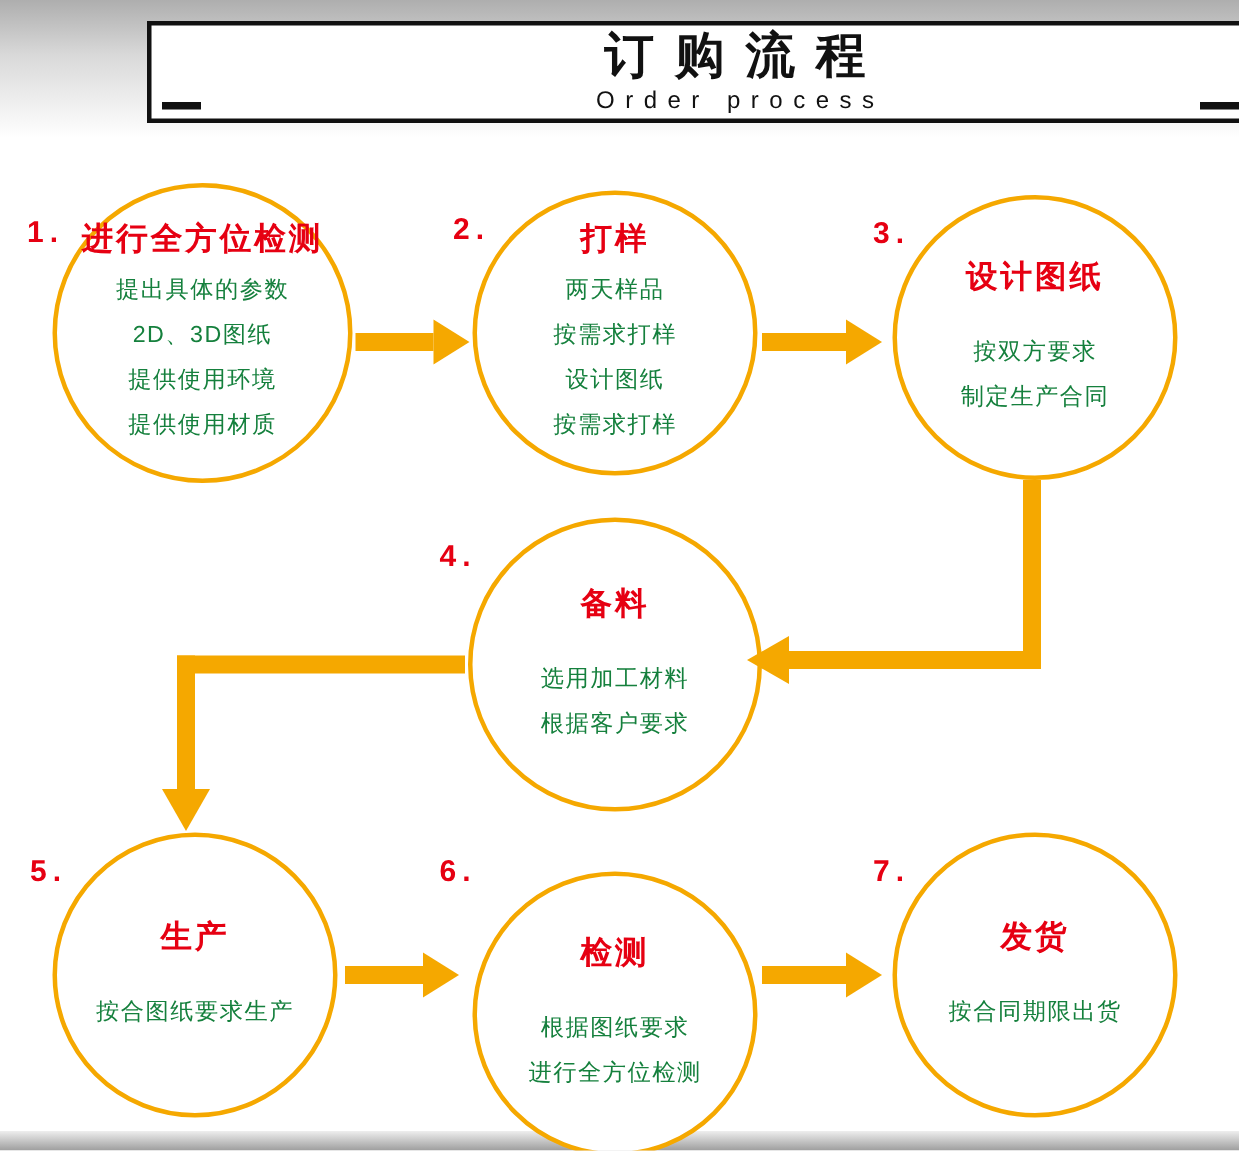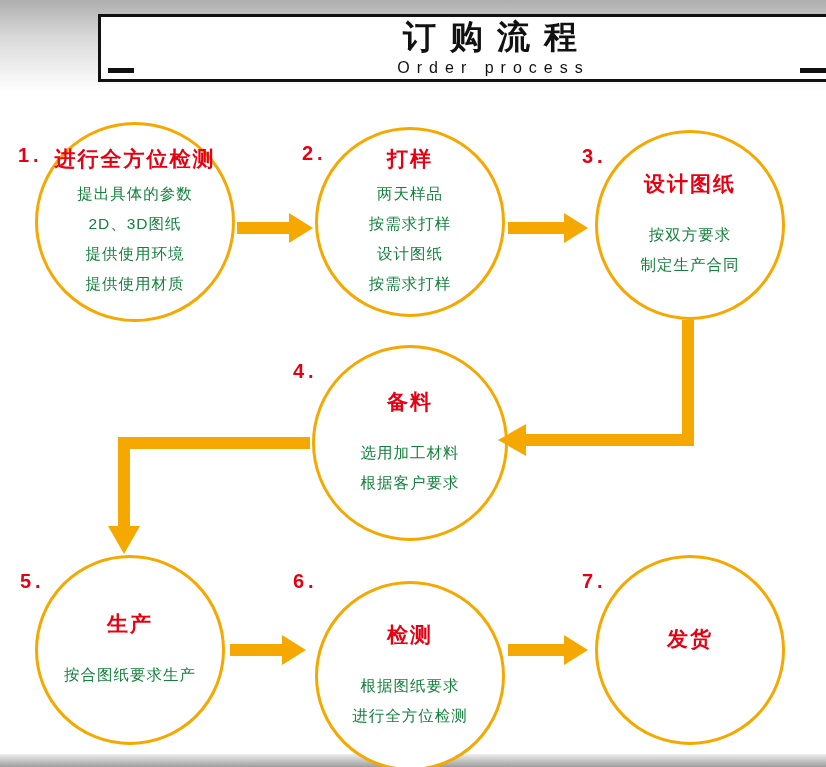--- a/index.html
+++ b/index.html
@@ -131,20 +131,21 @@
   </div>
 
   <div class="circle roomy" style="left:315px;top:581px;width:190px;height:190px;">
     <div class="circle-title">检测</div>
     <div class="circle-line">根据图纸要求</div>
     <div class="circle-line">进行全方位检测</div>
   </div>
 
   <div class="circle roomy" style="left:595px;top:555px;width:190px;height:190px;">
     <div class="circle-title">发货</div>
+    <div class="circle-line">按合同期限出货</div>
   </div>
 
   <div class="h-arrow" style="left:237px;top:213px;">
     <div class="shaft" style="width:52px;"></div>
     <div class="head"></div>
   </div>
 
   <div class="h-arrow" style="left:508px;top:213px;">
     <div class="shaft" style="width:56px;"></div>
     <div class="head"></div>

